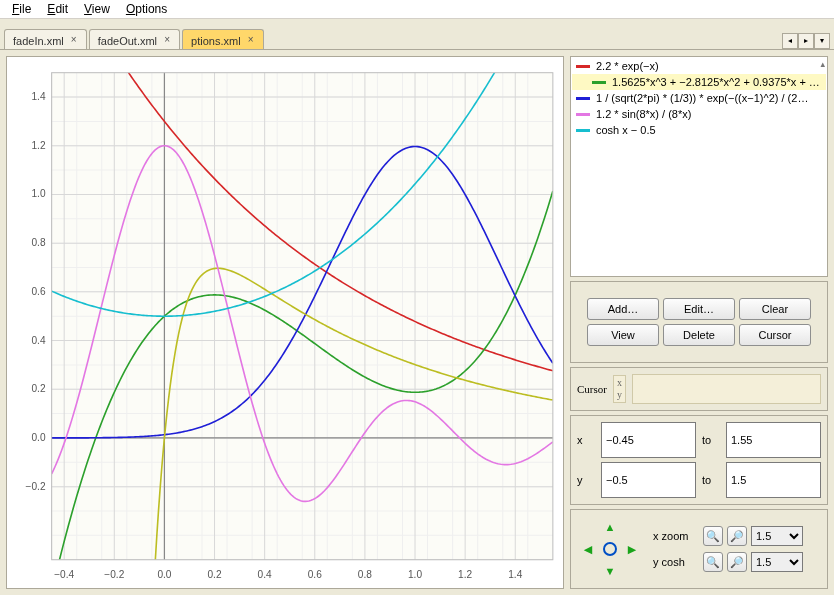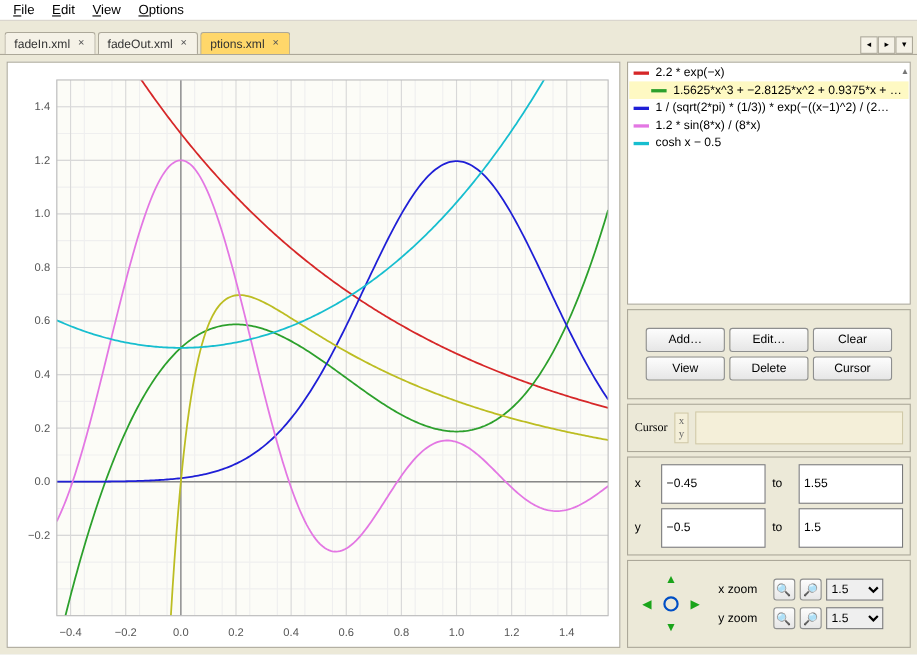--- a/index.html
+++ b/index.html
@@ -255,21 +255,21 @@
           <div></div>
         </div>
         <div class="zoom-rows">
           <div class="zoom-row">
             <span class="zl">x zoom</span>
             <div class="zoom-icon">🔍</div>
             <div class="zoom-icon">🔎</div>
             <select><option>1.5</option></select>
           </div>
           <div class="zoom-row">
-            <span class="zl">y zoom</span>
+            <span class="zl">y cosh</span>
             <div class="zoom-icon">🔍</div>
             <div class="zoom-icon">🔎</div>
             <select><option>1.5</option></select>
           </div>
         </div>
       </div>
     </div>
   </div>
 </div>
 

